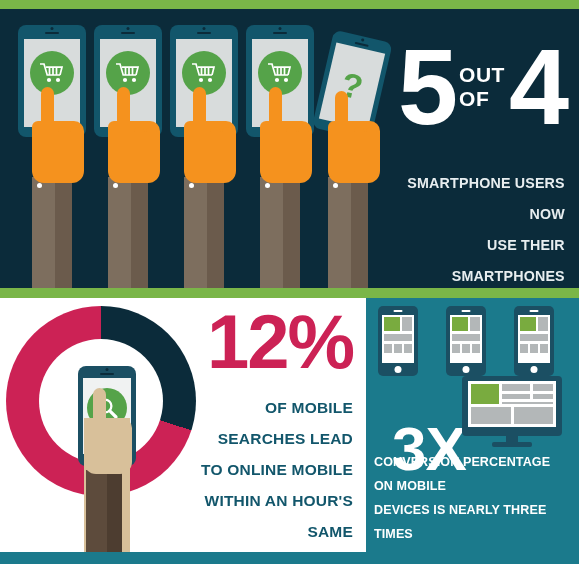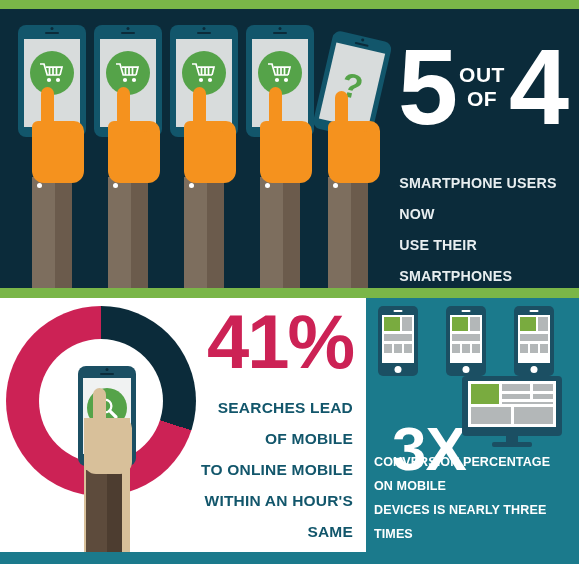--- a/index.html
+++ b/index.html
@@ -107,29 +107,29 @@
   }
   .bignum-row {
     display:flex; align-items:flex-start; justify-content:center;
     height:108px;
   }
   .bignum {
     color:#ffffff; font-size:108px; line-height:100px; font-weight:bold;
     letter-spacing:-3px;
   }
   .outof {
-    display:flex; flex-direction:column; align-items:center;
+    display:flex; flex-direction:column; align-items:flex-start;
     justify-content:center; padding:0 4px; margin-top:26px;
   }
   .outof span {
     color:#ffffff; font-size:21px; font-weight:bold; line-height:24px;
     letter-spacing:0.5px;
   }
   .caption-top {
-    margin-top:22px; text-align:left;
+    margin-top:22px; text-align:right;
   }
   .caption-top div {
     color:#e8eef0; font-size:15.5px; font-weight:bold; line-height:31px;
     letter-spacing:0.2px; transform:scaleX(0.92); transform-origin:center;
   }
 
   
   .panel-bl {
     position:absolute; left:0; top:298px; width:360px; height:254px;
     background:#ffffff;
@@ -406,24 +406,24 @@
 
   <div class="rail-green-mid"></div>
 
   <div class="panel-bl">
     <div class="donut-wrap">
       <div class="donut"></div>
       <div class="donut-hole"></div>
     </div>
 
     <div class="stat-bl">
-      <div class="pct">41%</div>
+      <div class="pct">12%</div>
       <div class="caption-bl">
+        <div>OF MOBILE</div>
         <div>SEARCHES LEAD</div>
-        <div>OF MOBILE</div>
         <div>TO ONLINE MOBILE</div>
         <div>WITHIN AN HOUR'S SAME</div>
       </div>
     </div>
   </div>
 
   <div class="donut-phone">
     <div class="phone-cam"></div>
     <div class="phone-speaker"></div>
     <div class="phone-screen">

